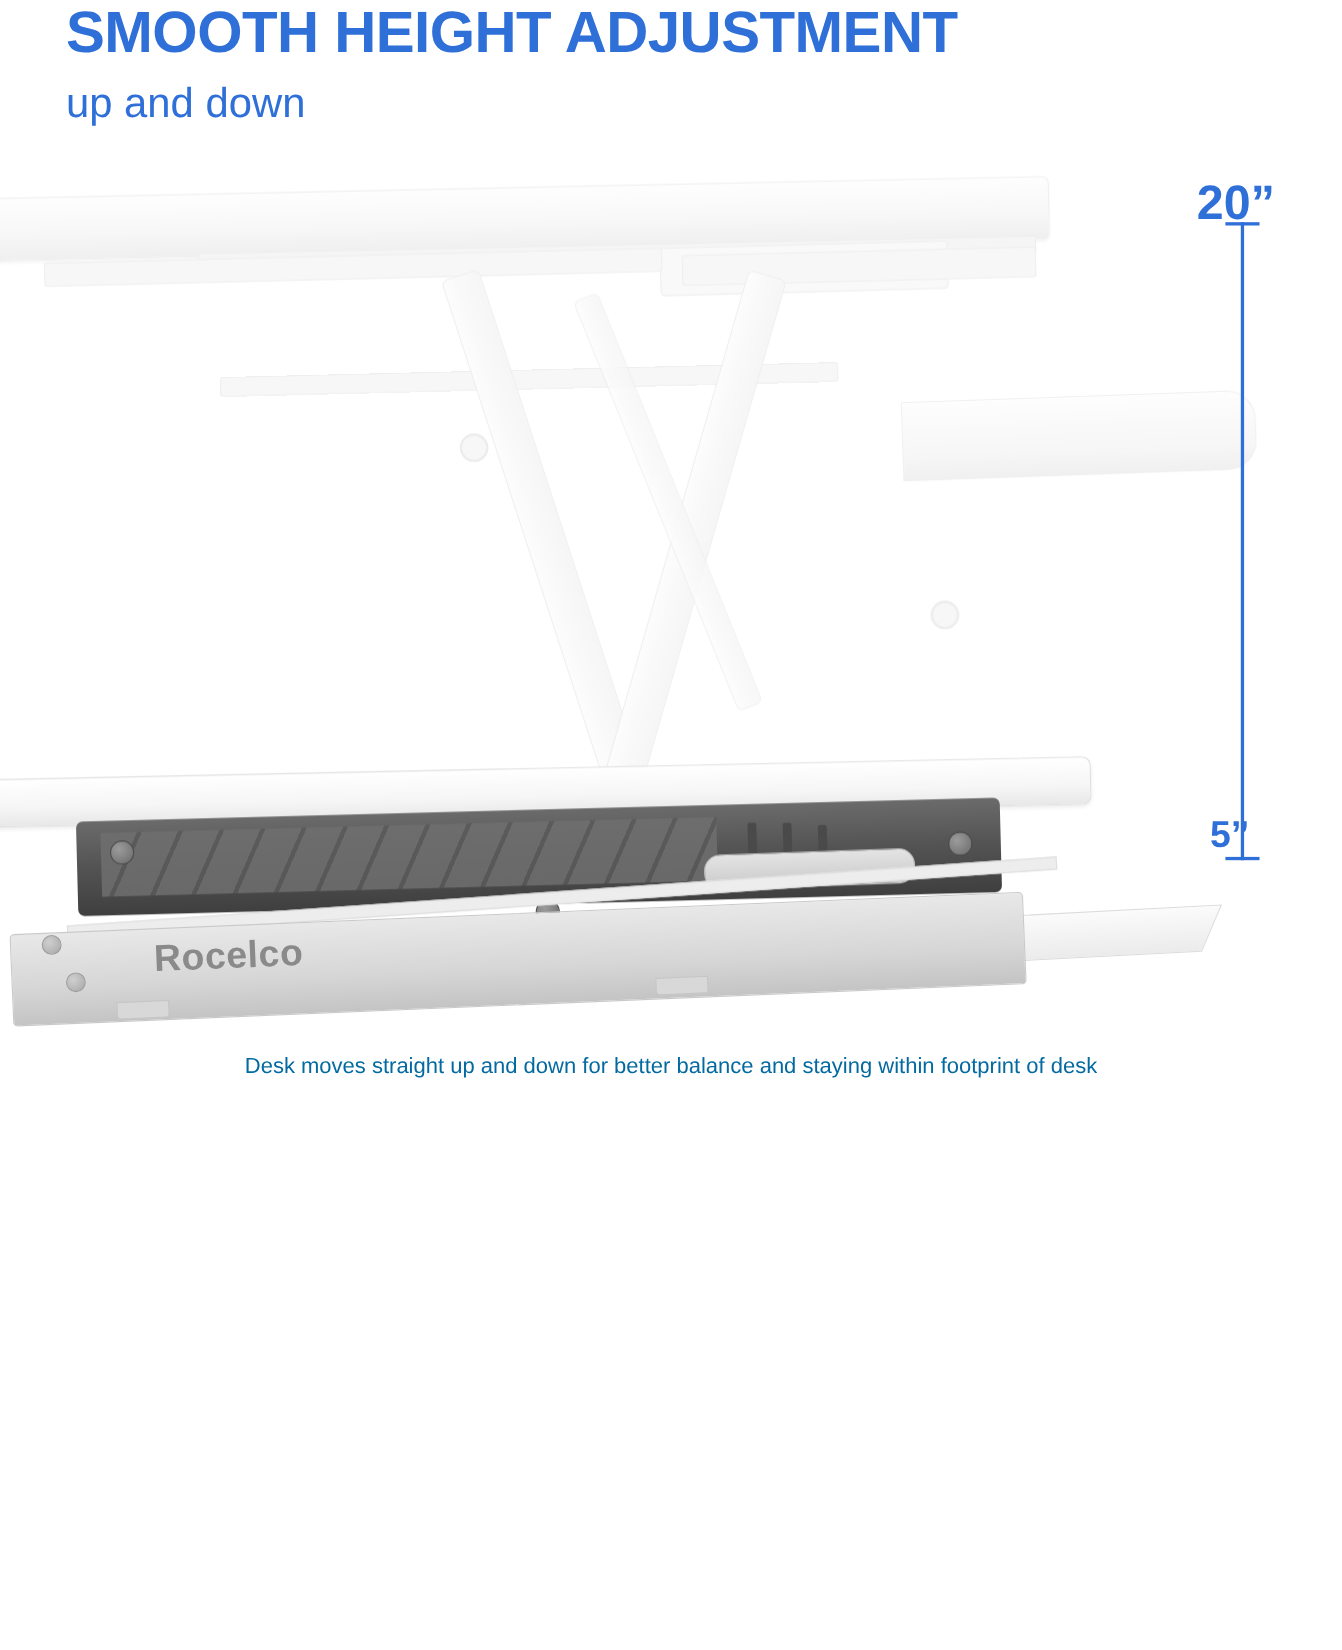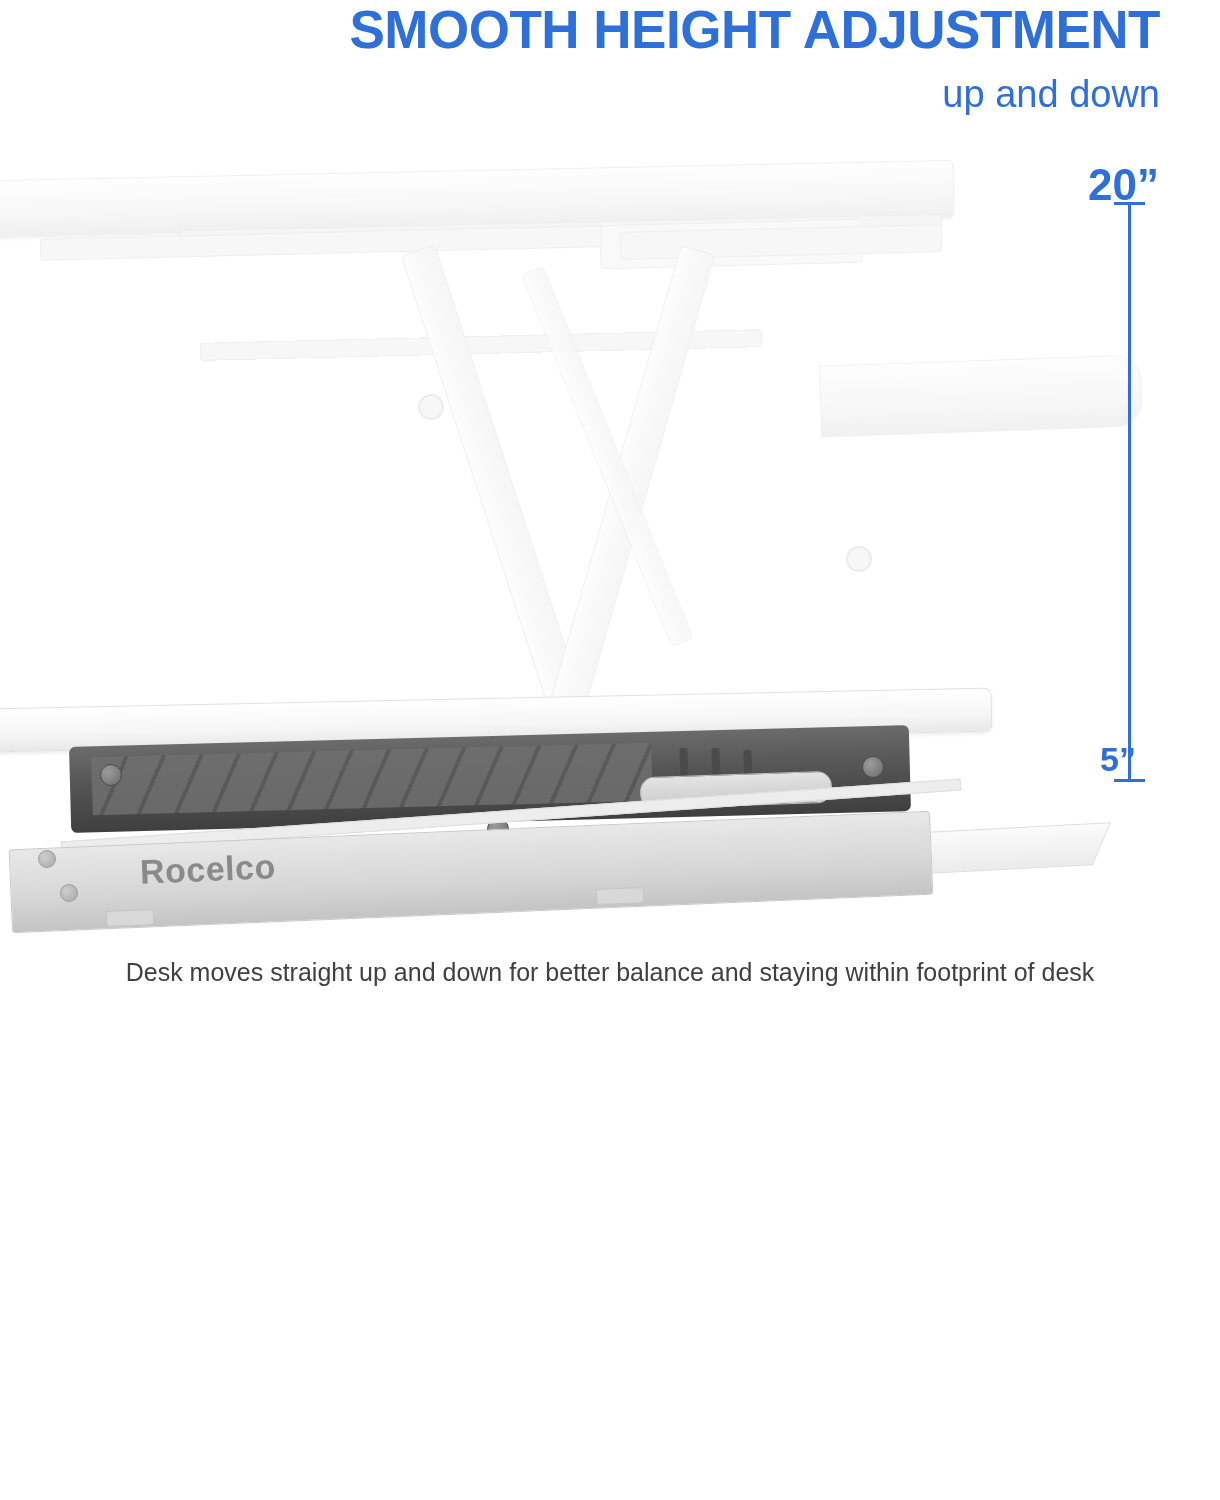--- a/index.html
+++ b/index.html
@@ -15,21 +15,20 @@
     color: #2f6fd8;
     overflow: hidden;
   }
 
   
   #header {
     position: absolute;
     left: 60px;
     top: 0px;
     width: 1100px;
-    text-align: right;
   }
   #headline {
     font-size: 53px;
     font-weight: bold;
     color: #2f6fd8;
     letter-spacing: -0.5px;
     line-height: 60px;
     white-space: nowrap;
   }
   #subhead {
@@ -306,22 +305,22 @@
     white-space: nowrap;
   }
 
   
   #caption {
     position: absolute;
     left: 0;
     top: 958px;
     width: 1220px;
     text-align: center;
-    font-size: 25px;
-    color: #404040;
+    font-size: 20px;
+    color: #0369a1;
   }
 
   
   #features {
     position: absolute;
     left: 0;
     top: 1110px;
     width: 1220px;
     height: 390px;
   }

